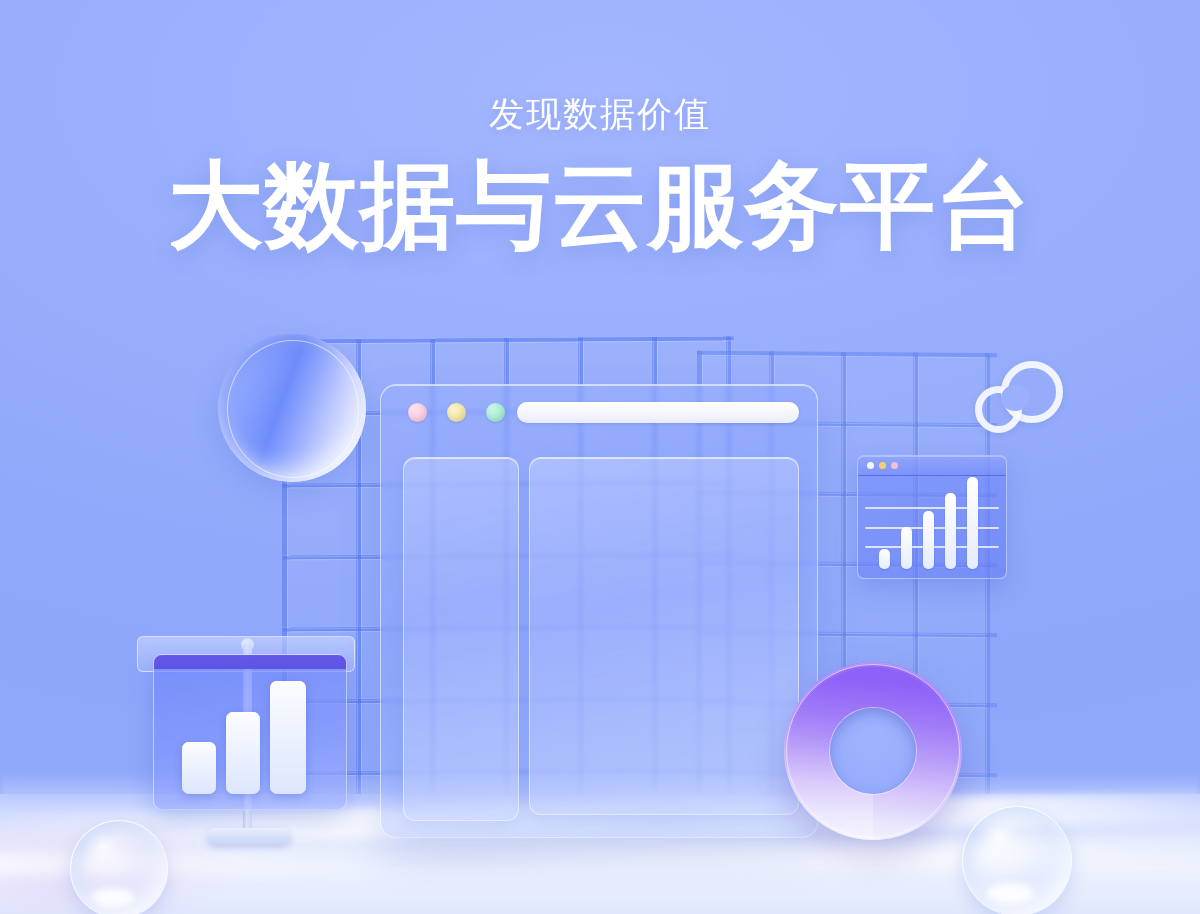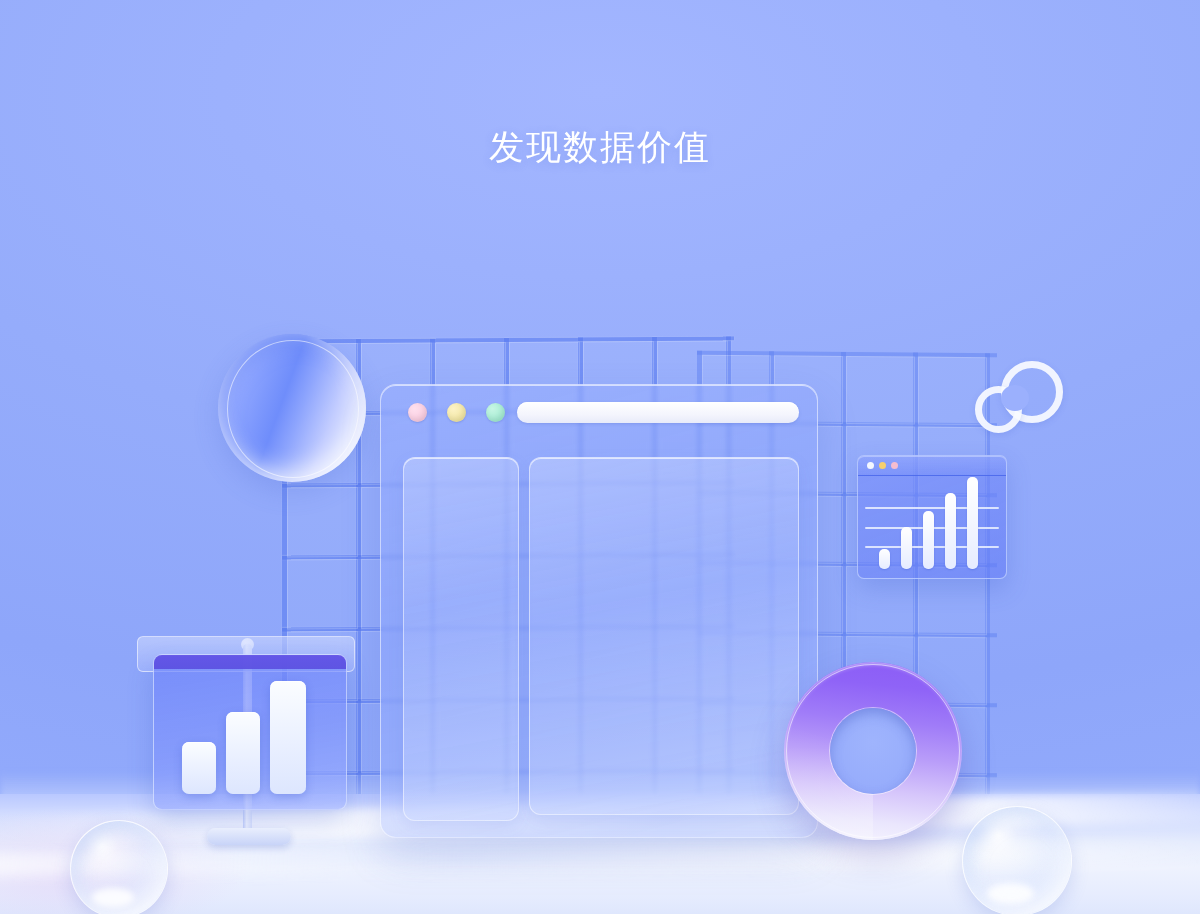--- a/index.html
+++ b/index.html
@@ -182,21 +182,21 @@
     background:
       radial-gradient(circle at 32% 26%, rgba(255,255,255,.95) 0%, rgba(255,255,255,.35) 18%, rgba(224,234,255,.28) 42%, rgba(196,214,252,.38) 70%, rgba(233,241,255,.7) 100%);
     border:1px solid rgba(255,255,255,.75);
     box-shadow:inset -8px -12px 22px rgba(255,255,255,.75), inset 6px 8px 18px rgba(150,180,240,.35), 0 6px 18px rgba(70,100,200,.18);}
   .gsphere:after{content:"";position:absolute;left:22%;bottom:10%;width:44%;height:20%;border-radius:50%;
     background:rgba(255,255,255,.85);filter:blur(3px);}
   .s-left{left:70px;top:820px;width:96px;height:96px;}
   .s-right{left:962px;top:806px;width:108px;height:108px;}
 
   
-  .hero{position:absolute;left:0;right:0;top:0;text-align:center;z-index:30;margin-top:33px;}
+  .hero{position:absolute;left:0;right:0;top:0;text-align:center;z-index:30;}
   .eyebrow{
     margin:0;padding-top:96px;color:#ffffff;font-size:35px;font-weight:500;
     letter-spacing:2px;line-height:1;
     text-shadow:0 2px 10px rgba(60,90,200,.22);
   }
   .title{
     margin:0;padding-top:24px;color:#ffffff;font-size:95px;font-weight:bold;
     letter-spacing:1px;line-height:1.06;
     text-shadow:0 6px 22px rgba(60,90,200,.25);
   }
@@ -368,15 +368,16 @@
     <span class="c-mask"></span>
   </div>
 
   <div class="donut"></div>
 
   <div class="gsphere s-left"></div>
   <div class="gsphere s-right"></div>
 
   <div class="hero">
     <p class="eyebrow">发现数据价值</p>
+    <h1 class="title">大数据与云服务平台</h1>
   </div>
 
 </div>
 
 </body></html>

